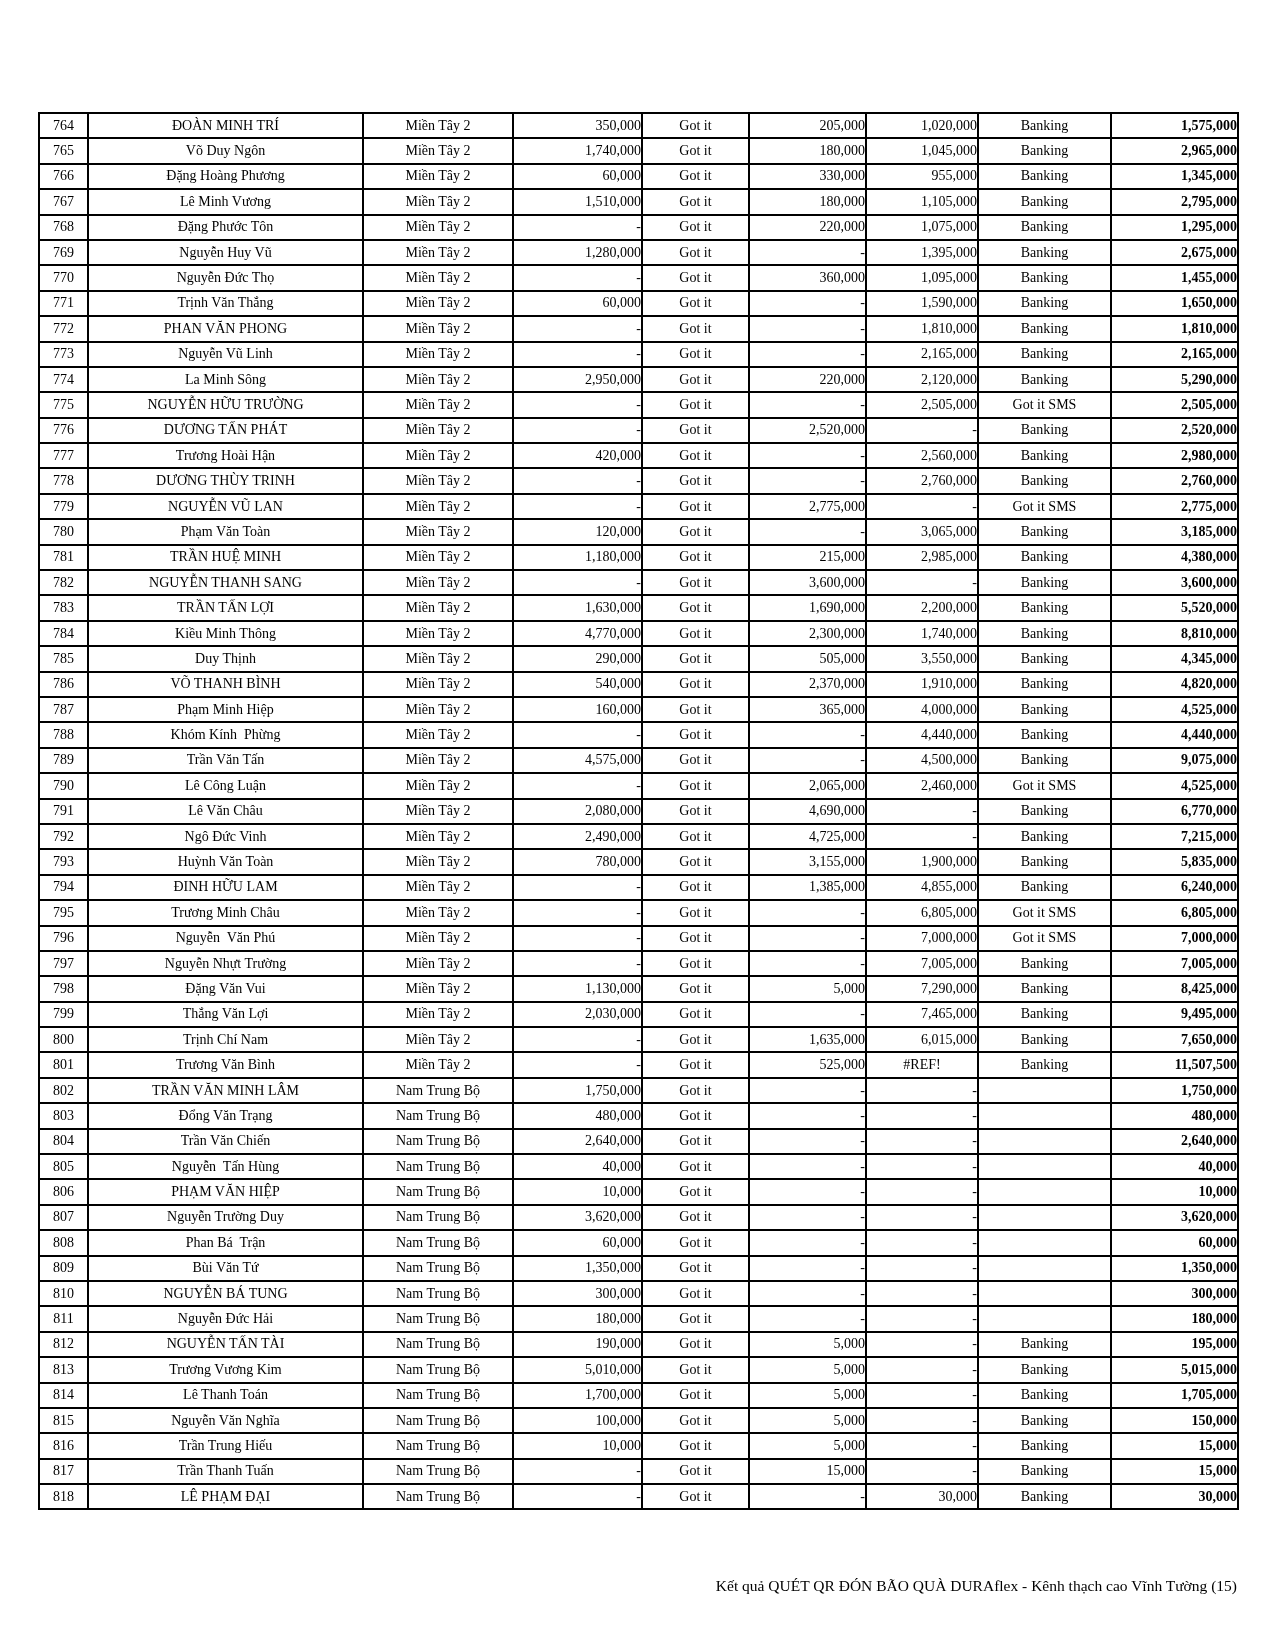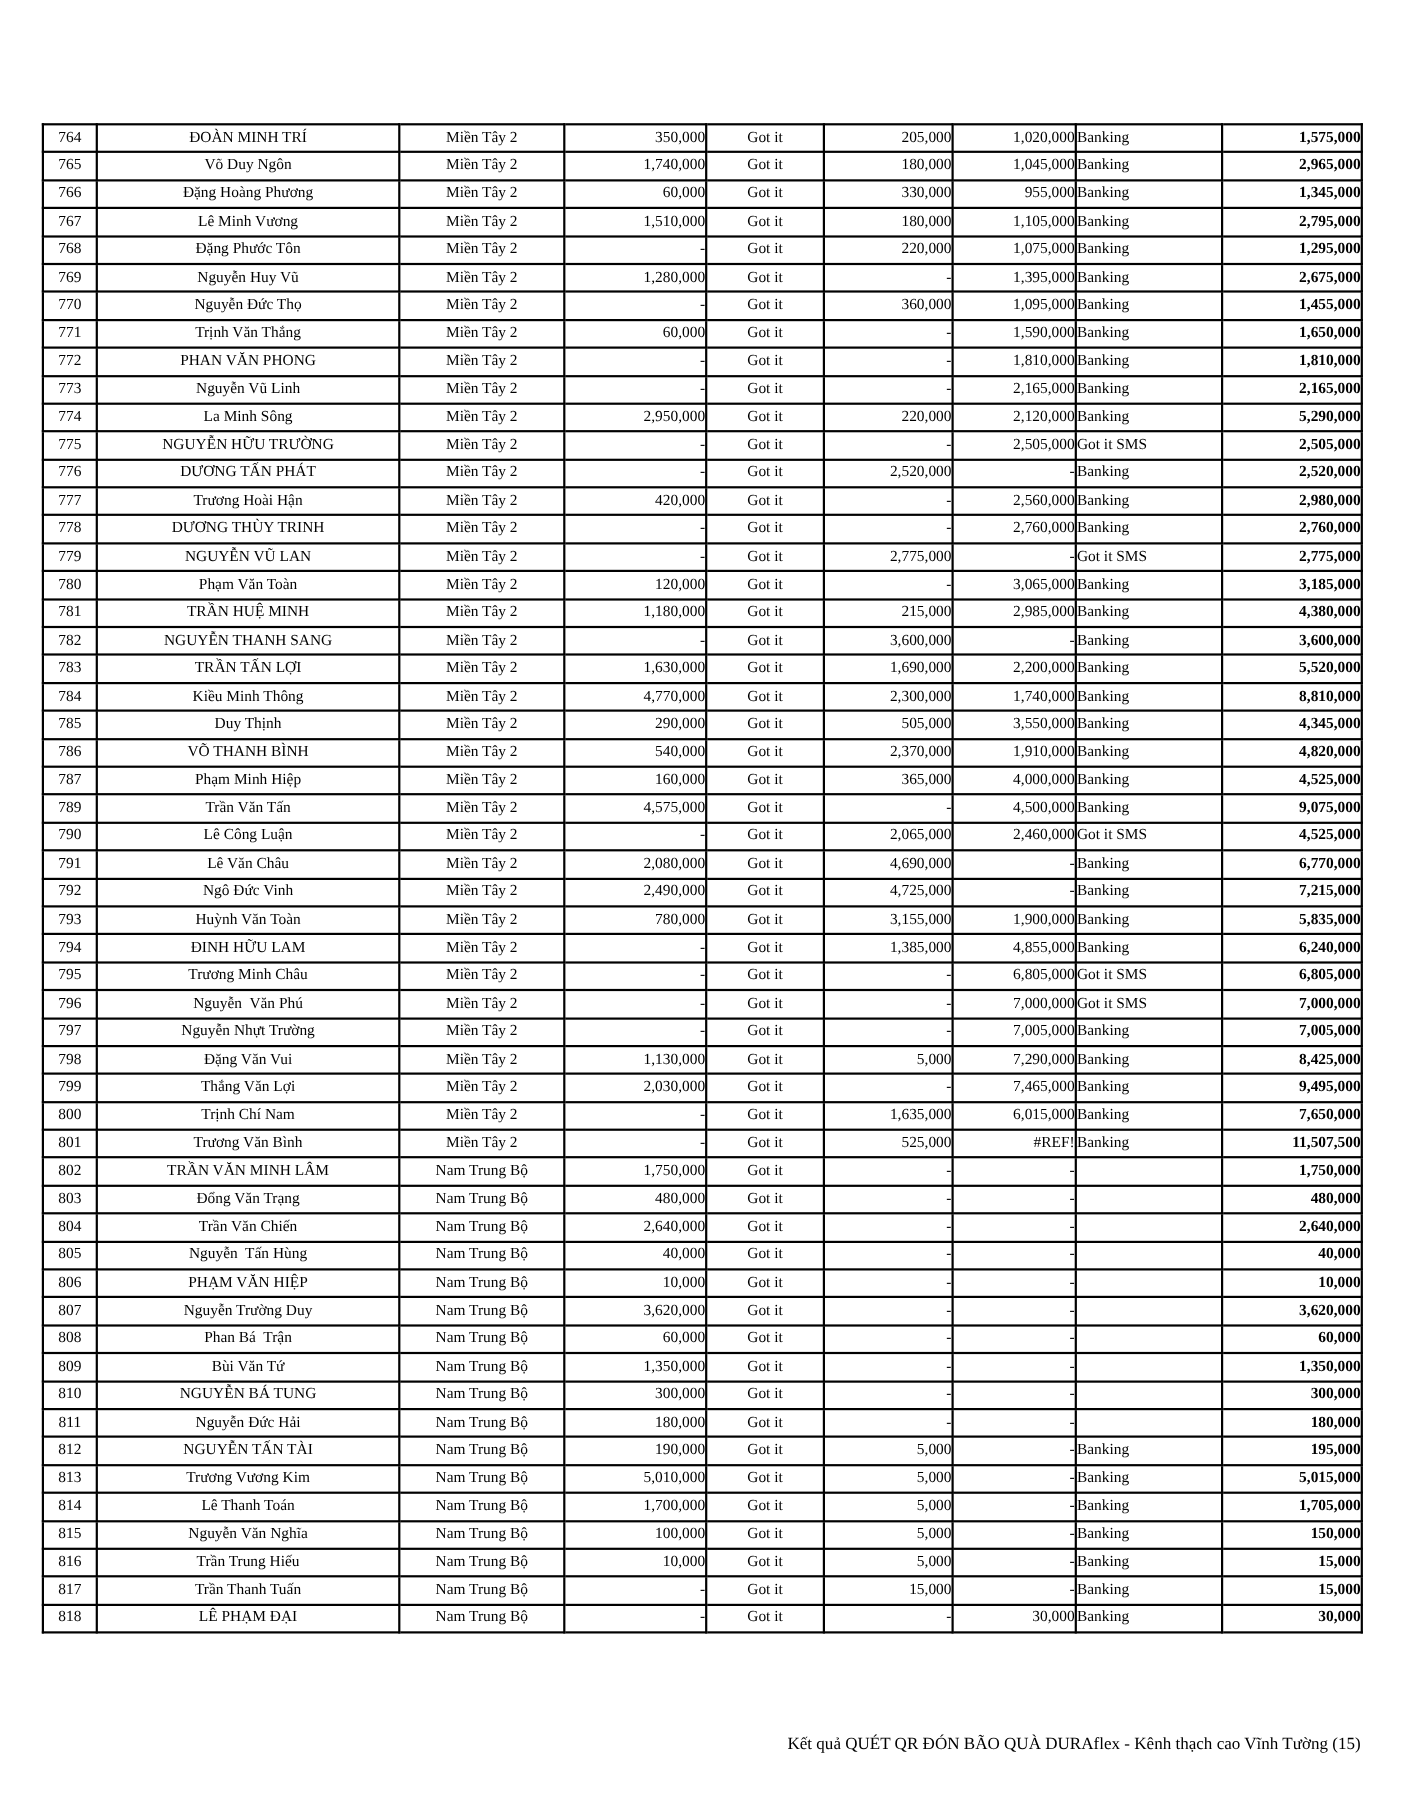--- a/index.html
+++ b/index.html
@@ -26,22 +26,22 @@
     font-size: 14px;
     line-height: 1;
     overflow: hidden;
     white-space: pre;
     padding: 0;
     vertical-align: middle;
   }
   td.c-center { text-align: center; }
   td.c-num    { text-align: right; padding-right: 10px; }
   td.c-dash   { text-align: right; padding-right: 17px; }
-  td.c-err    { text-align: right; padding-right: 0; }
-  td.c-left   { text-align: left; padding-left: 8px; }
+  td.c-err    { text-align: center; padding-right: 0; }
+  td.c-left   { text-align: center; padding-left: 8px; }
   td.c-bold   { font-weight: 700; margin-left: 22px; }
   .page-footer {
     position: absolute;
     top: 1577px;
     right: 38px;
     font-size: 15.5px;
     color: #000000;
     text-align: center;
   }
 </style>
@@ -321,20 +321,31 @@
           <td class="c-center">Phạm Minh Hiệp</td>
           <td class="c-center">Miền Tây 2</td>
           <td class="c-num">160,000</td>
           <td class="c-center">Got it</td>
           <td class="c-num">365,000</td>
           <td class="c-num">4,000,000</td>
           <td class="c-left">Banking</td>
           <td class="c-num c-bold">4,525,000</td>
         </tr>
         <tr>
+          <td class="c-center">788</td>
+          <td class="c-center">Khóm Kính  Phừng</td>
+          <td class="c-center">Miền Tây 2</td>
+          <td class="c-dash">-</td>
+          <td class="c-center">Got it</td>
+          <td class="c-dash">-</td>
+          <td class="c-num">4,440,000</td>
+          <td class="c-left">Banking</td>
+          <td class="c-num c-bold">4,440,000</td>
+        </tr>
+        <tr>
           <td class="c-center">789</td>
           <td class="c-center">Trần Văn Tấn</td>
           <td class="c-center">Miền Tây 2</td>
           <td class="c-num">4,575,000</td>
           <td class="c-center">Got it</td>
           <td class="c-dash">-</td>
           <td class="c-num">4,500,000</td>
           <td class="c-left">Banking</td>
           <td class="c-num c-bold">9,075,000</td>
         </tr>

